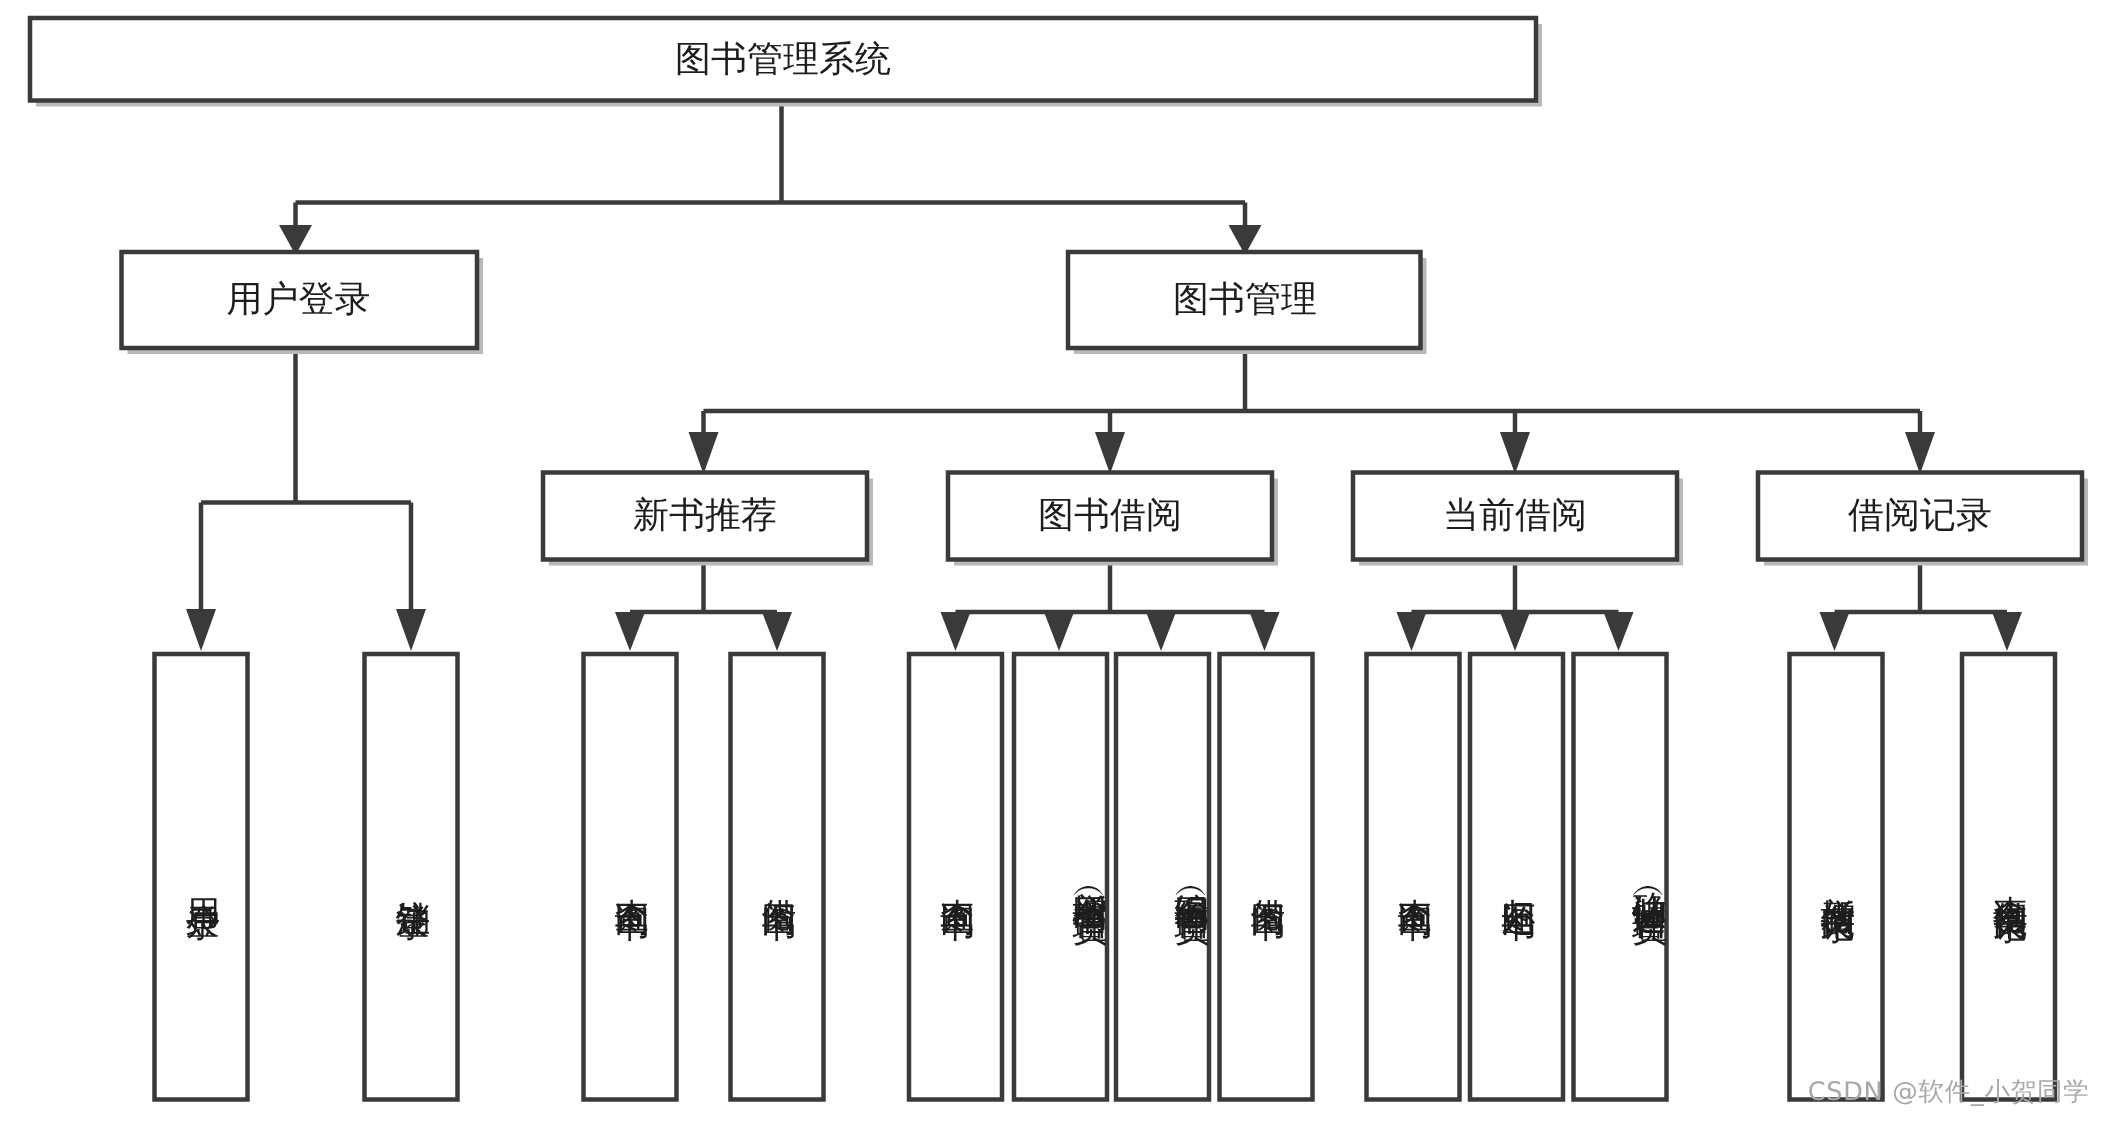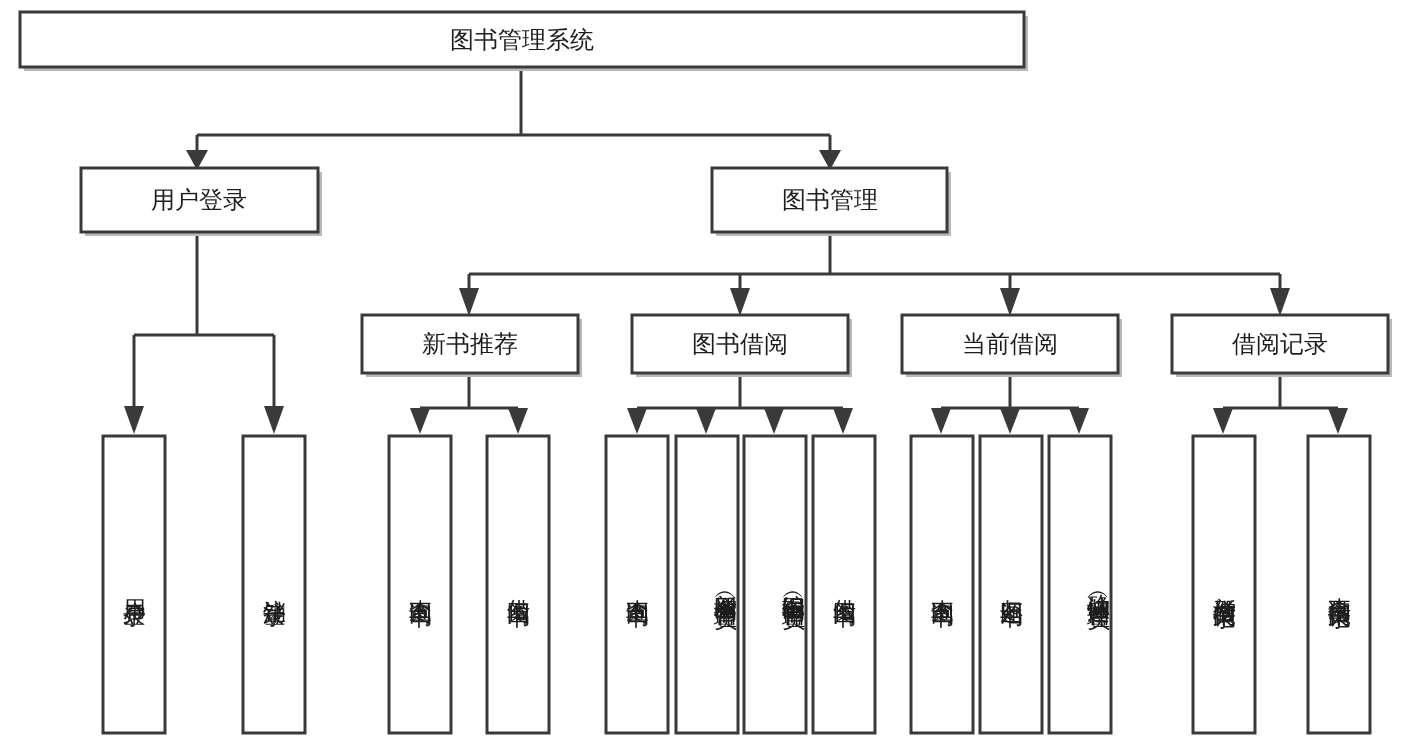--- a/index.html
+++ b/index.html
@@ -199,13 +199,14 @@
   <div class="vlabel" style="left:744px; top:436px; width:62px; height:297px; align-items:flex-start;">编辑图书（管理员）</div>
   <div class="vlabel" style="left:813px; top:436px; width:62px; height:297px;">借阅图书</div>
 
   <div class="vlabel" style="left:911px; top:436px; width:62px; height:297px;">查询图书</div>
   <div class="vlabel" style="left:980px; top:436px; width:62px; height:297px;">归还图书</div>
   <div class="vlabel" style="left:1049px; top:436px; width:62px; height:297px; align-items:flex-start;">确认归还（管理员）</div>
 
   <div class="vlabel" style="left:1193px; top:436px; width:62px; height:297px;">新增借阅记录</div>
   <div class="vlabel" style="left:1308px; top:436px; width:62px; height:297px;">查询借阅记录</div>
 
+  <div id="watermark">CSDN @软件_小贺同学</div>
 </div>
 
 </body></html>

